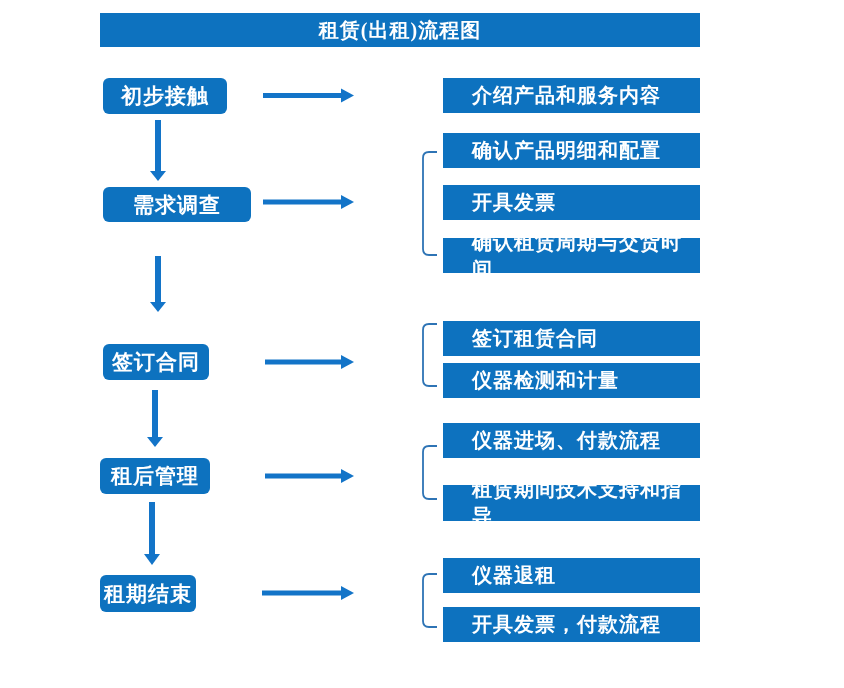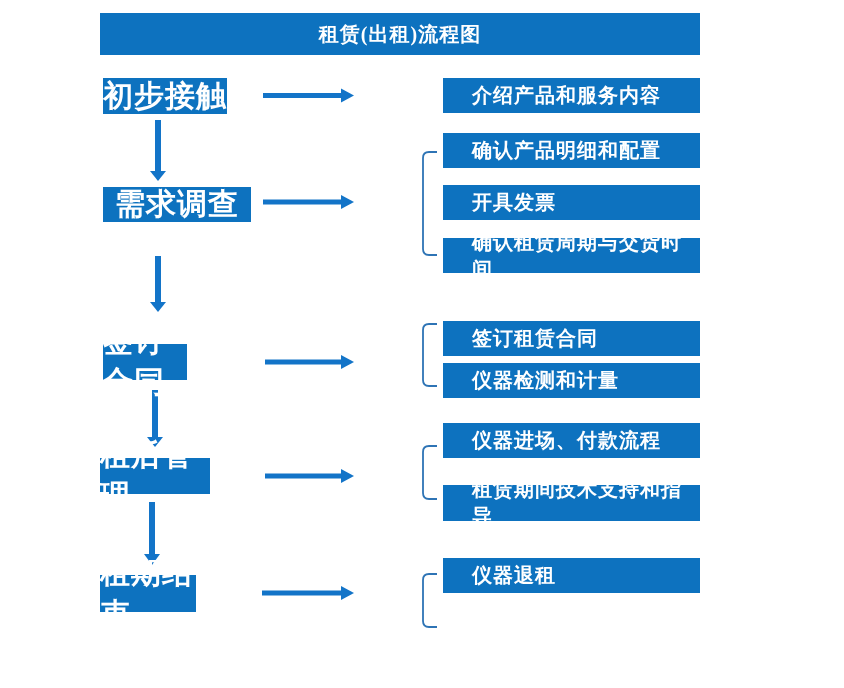--- a/index.html
+++ b/index.html
@@ -8,30 +8,30 @@
     --bracket-blue:#2e74b5;
     --text-white:#ffffff;
     --bg:#ffffff;
   }
   html,body{margin:0;padding:0;background:var(--bg);}
   .canvas{
     position:relative;width:844px;height:688px;background:var(--bg);
     font-family:"Liberation Serif","DejaVu Serif",serif;overflow:hidden;
   }
   .titlebar{
-    position:absolute;left:100px;top:13px;width:600px;height:42px;
+    position:absolute;left:100px;top:13px;width:600px;height:34px;
     background:var(--box-blue);color:var(--text-white);
     display:flex;align-items:center;justify-content:center;
     font-size:20px;font-weight:bold;letter-spacing:1px;
   }
   .box{
     position:absolute;background:var(--box-blue);color:var(--text-white);
     font-weight:bold;display:flex;align-items:center;box-sizing:border-box;
   }
-  .stage{justify-content:center;font-size:30px;letter-spacing:1px;}
+  .stage{justify-content:center;font-size:21px;letter-spacing:1px;border-radius:6px;}
   .detail{left:443px;width:257px;height:35px;padding-left:29px;font-size:20px;letter-spacing:1px;}
   .overlay{position:absolute;left:0;top:0;width:844px;height:688px;pointer-events:none;}
   .overlay .arrow{fill:var(--arrow-blue);}
   .overlay .bracket{fill:none;stroke:var(--bracket-blue);stroke-width:1.8px;}
 </style>
 </head>
 <body>
 
 <div class="canvas">
 
@@ -78,31 +78,32 @@
     <path class="bracket" d="M437,152 H429 Q423,152 423,158 V249 Q423,255 429,255 H437"></path>
     <path class="bracket" d="M437,324 H429 Q423,324 423,330 V380 Q423,386 429,386 H437"></path>
     <path class="bracket" d="M437,446 H429 Q423,446 423,452 V493 Q423,499 429,499 H437"></path>
     <path class="bracket" d="M437,574 H429 Q423,574 423,580 V621 Q423,627 429,627 H437"></path>
   </svg>
 
   <div class="titlebar">租赁(出租)流程图</div>
 
   <div class="box stage" style="left:103px;top:78px;width:124px;height:36px">初步接触</div>
   <div class="box stage" style="left:103px;top:187px;width:148px;height:35px">需求调查</div>
-  <div class="box stage" style="left:103px;top:344px;width:84px;height:36px">签订合同</div>
+  <div class="box stage" style="left:103px;top:344px;width:106px;height:36px">签订合同</div>
   <div class="box stage" style="left:100px;top:458px;width:110px;height:36px">租后管理</div>
   <div class="box stage" style="left:100px;top:575px;width:96px;height:37px">租期结束</div>
 
   <div class="box detail" style="top:78px">介绍产品和服务内容</div>
 
   <div class="box detail" style="top:133px">确认产品明细和配置</div>
   <div class="box detail" style="top:185px">开具发票</div>
   <div class="box detail" style="top:238px">确认租赁周期与交货时间</div>
 
   <div class="box detail" style="top:321px">签订租赁合同</div>
   <div class="box detail" style="top:363px">仪器检测和计量</div>
 
   <div class="box detail" style="top:423px">仪器进场、付款流程</div>
   <div class="box detail" style="top:485px;height:36px">租赁期间技术支持和指导</div>
 
   <div class="box detail" style="top:558px">仪器退租</div>
+  <div class="box detail" style="top:607px">开具发票，付款流程</div>
 
 </div>
 
 </body></html>

